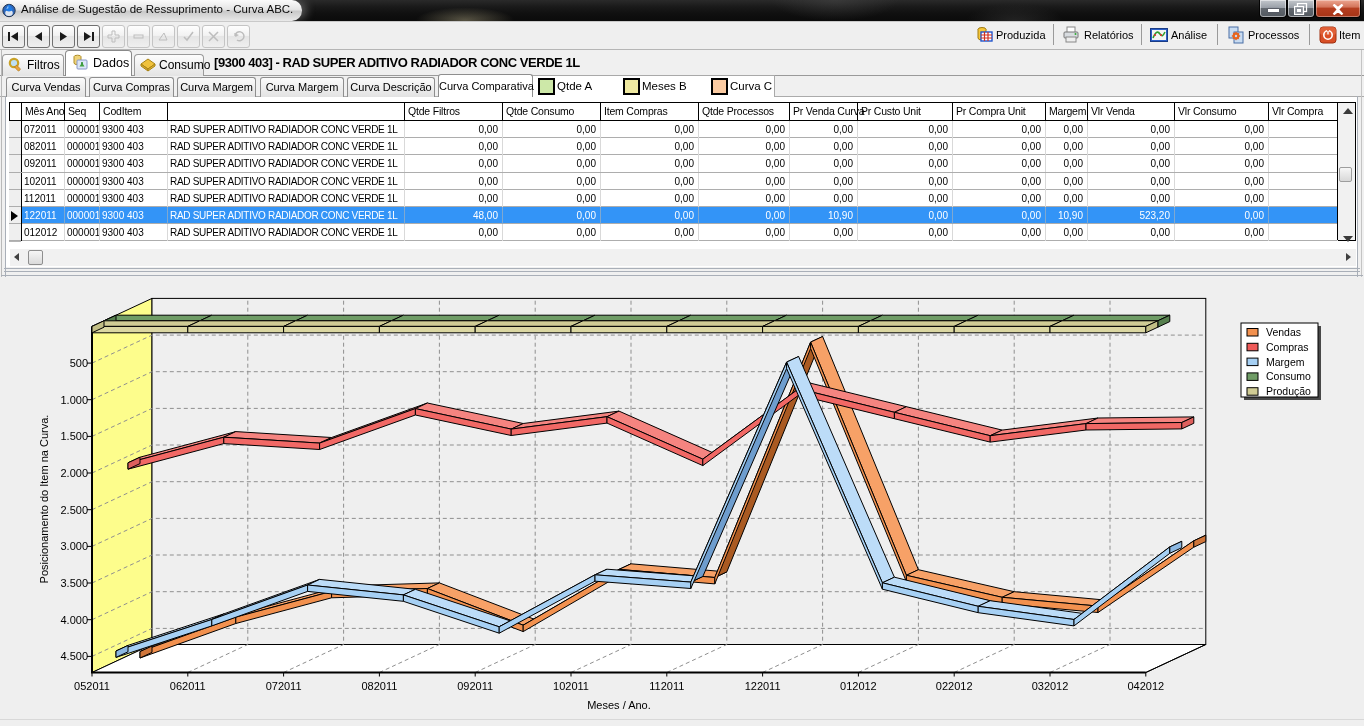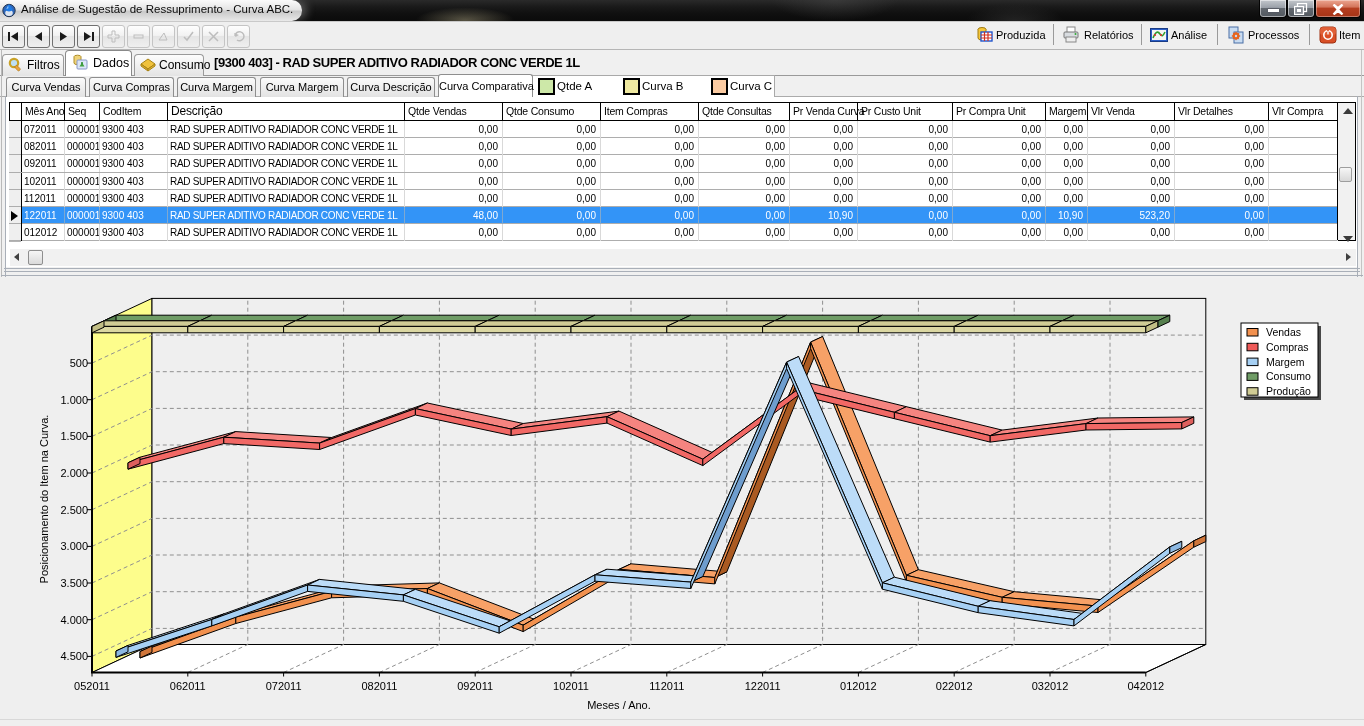--- a/index.html
+++ b/index.html
@@ -149,39 +149,38 @@
 <div style="position:absolute;left:6px;top:77px;width:80px;height:20px;background:linear-gradient(180deg,#FBFBFB,#E2E2E2);border:1px solid #8E8E8E;border-bottom:none;border-radius:3px 3px 0 0;box-sizing:border-box;font-size:11px;line-height:19px;text-align:center;white-space:nowrap">Curva Vendas</div>
     <div style="position:absolute;left:89px;top:77px;width:85px;height:20px;background:linear-gradient(180deg,#FBFBFB,#E2E2E2);border:1px solid #8E8E8E;border-bottom:none;border-radius:3px 3px 0 0;box-sizing:border-box;font-size:11px;line-height:19px;text-align:center;white-space:nowrap">Curva Compras</div>
     <div style="position:absolute;left:177px;top:77px;width:79px;height:20px;background:linear-gradient(180deg,#FBFBFB,#E2E2E2);border:1px solid #8E8E8E;border-bottom:none;border-radius:3px 3px 0 0;box-sizing:border-box;font-size:11px;line-height:19px;text-align:center;white-space:nowrap">Curva Margem</div>
     <div style="position:absolute;left:260px;top:77px;width:84px;height:20px;background:linear-gradient(180deg,#FBFBFB,#E2E2E2);border:1px solid #8E8E8E;border-bottom:none;border-radius:3px 3px 0 0;box-sizing:border-box;font-size:11px;line-height:19px;text-align:center;white-space:nowrap">Curva Margem</div>
     <div style="position:absolute;left:347px;top:77px;width:88px;height:20px;background:linear-gradient(180deg,#FBFBFB,#E2E2E2);border:1px solid #8E8E8E;border-bottom:none;border-radius:3px 3px 0 0;box-sizing:border-box;font-size:11px;line-height:19px;text-align:center;white-space:nowrap">Curva Descrição</div>
     <div style="position:absolute;left:438px;top:75px;width:337px;height:22px;background:#FFF;border-top:1px solid #A9A9A9;border-right:1px solid #A9A9A9;box-sizing:border-box"></div>
     <div style="position:absolute;left:438px;top:74px;width:95px;height:23px;background:#FFF;border:1px solid #8E8E8E;border-bottom:none;border-radius:3px 3px 0 0;box-sizing:border-box;font-size:11px;line-height:22px;text-align:center;white-space:nowrap">Curva Comparativa</div>
     <div style="position:absolute;left:538px;top:78px;width:13px;height:13px;background:#CDE8A8;border:2px solid #000;box-sizing:content-box"></div>
     <div style="position:absolute;left:557px;top:77px;font-size:11.5px;line-height:18px">Qtde A</div>
     <div style="position:absolute;left:623px;top:78px;width:13px;height:13px;background:#EFE9A0;border:2px solid #000;box-sizing:content-box"></div>
-    <div style="position:absolute;left:642px;top:77px;font-size:11.5px;line-height:18px">Curva B</div>
+    <div style="position:absolute;left:642px;top:77px;font-size:11.5px;line-height:18px">Meses B</div>
     <div style="position:absolute;left:711px;top:78px;width:13px;height:13px;background:#FBCBA2;border:2px solid #000;box-sizing:content-box"></div>
     <div style="position:absolute;left:730px;top:77px;font-size:11.5px;line-height:18px">Curva C</div>
 
 <div style="position:absolute;left:9px;top:102px;width:1347px;height:139px;border:1px solid #000;box-sizing:border-box;background:#FFF"></div>
 <div style="position:absolute;left:25px;top:102px;width:37px;height:25px;line-height:19px;font-size:10.5px;letter-spacing:-0.2px;white-space:nowrap">Mês Ano</div>
 <div style="position:absolute;left:68px;top:102px;width:29px;height:19px;line-height:19px;font-size:10.5px;letter-spacing:-0.2px;white-space:nowrap">Seq</div>
 <div style="position:absolute;left:103px;top:102px;width:62px;height:19px;line-height:19px;font-size:10.5px;letter-spacing:-0.2px;white-space:nowrap">CodItem</div>
-<div style="position:absolute;left:171px;top:102px;width:231px;height:19px;line-height:19px;font-size:12px;letter-spacing:-0.2px;white-space:nowrap">Descrição</div>
-<div style="position:absolute;left:408px;top:102px;width:92px;height:19px;line-height:19px;font-size:10.5px;letter-spacing:-0.2px;white-space:nowrap">Qtde Vendas</div>
+<div style="position:absolute;left:408px;top:102px;width:92px;height:19px;line-height:19px;font-size:10.5px;letter-spacing:-0.2px;white-space:nowrap">Qtde Filtros</div>
 <div style="position:absolute;left:506px;top:102px;width:92px;height:19px;line-height:19px;font-size:10.5px;letter-spacing:-0.2px;white-space:nowrap">Qtde Consumo</div>
 <div style="position:absolute;left:604px;top:102px;width:92px;height:19px;line-height:19px;font-size:10.5px;letter-spacing:-0.2px;white-space:nowrap">Item Compras</div>
-<div style="position:absolute;left:702px;top:102px;width:85px;height:19px;line-height:19px;font-size:10.5px;letter-spacing:-0.2px;white-space:nowrap">Qtde Consultas</div>
+<div style="position:absolute;left:702px;top:102px;width:85px;height:19px;line-height:19px;font-size:10.5px;letter-spacing:-0.2px;white-space:nowrap">Qtde Processos</div>
 <div style="position:absolute;left:793px;top:102px;width:62px;height:19px;line-height:19px;font-size:10.5px;letter-spacing:-0.2px;white-space:nowrap">Pr Venda Curva</div>
 <div style="position:absolute;left:861px;top:102px;width:89px;height:19px;line-height:19px;font-size:10.5px;letter-spacing:-0.2px;white-space:nowrap">Pr Custo Unit</div>
 <div style="position:absolute;left:956px;top:102px;width:87px;height:19px;line-height:19px;font-size:10.5px;letter-spacing:-0.2px;white-space:nowrap">Pr Compra Unit</div>
 <div style="position:absolute;left:1049px;top:102px;width:36px;height:19px;line-height:19px;font-size:10.5px;letter-spacing:-0.2px;white-space:nowrap">Margem</div>
 <div style="position:absolute;left:1091px;top:102px;width:81px;height:19px;line-height:19px;font-size:10.5px;letter-spacing:-0.2px;white-space:nowrap">Vlr Venda</div>
-<div style="position:absolute;left:1178px;top:102px;width:88px;height:19px;line-height:19px;font-size:10.5px;letter-spacing:-0.2px;white-space:nowrap">Vlr Detalhes</div>
+<div style="position:absolute;left:1178px;top:102px;width:88px;height:19px;line-height:19px;font-size:10.5px;letter-spacing:-0.2px;white-space:nowrap">Vlr Consumo</div>
 <div style="position:absolute;left:1272px;top:102px;width:63px;height:19px;line-height:19px;font-size:10.5px;letter-spacing:-0.2px;white-space:nowrap">Vlr Compra</div>
 <div style="position:absolute;left:21px;top:102px;width:1px;height:19px;background:#000"></div>
 <div style="position:absolute;left:64px;top:102px;width:1px;height:19px;background:#000"></div>
 <div style="position:absolute;left:99px;top:102px;width:1px;height:19px;background:#000"></div>
 <div style="position:absolute;left:167px;top:102px;width:1px;height:19px;background:#000"></div>
 <div style="position:absolute;left:404px;top:102px;width:1px;height:19px;background:#000"></div>
 <div style="position:absolute;left:502px;top:102px;width:1px;height:19px;background:#000"></div>
 <div style="position:absolute;left:600px;top:102px;width:1px;height:19px;background:#000"></div>
 <div style="position:absolute;left:698px;top:102px;width:1px;height:19px;background:#000"></div>
 <div style="position:absolute;left:789px;top:102px;width:1px;height:19px;background:#000"></div>

